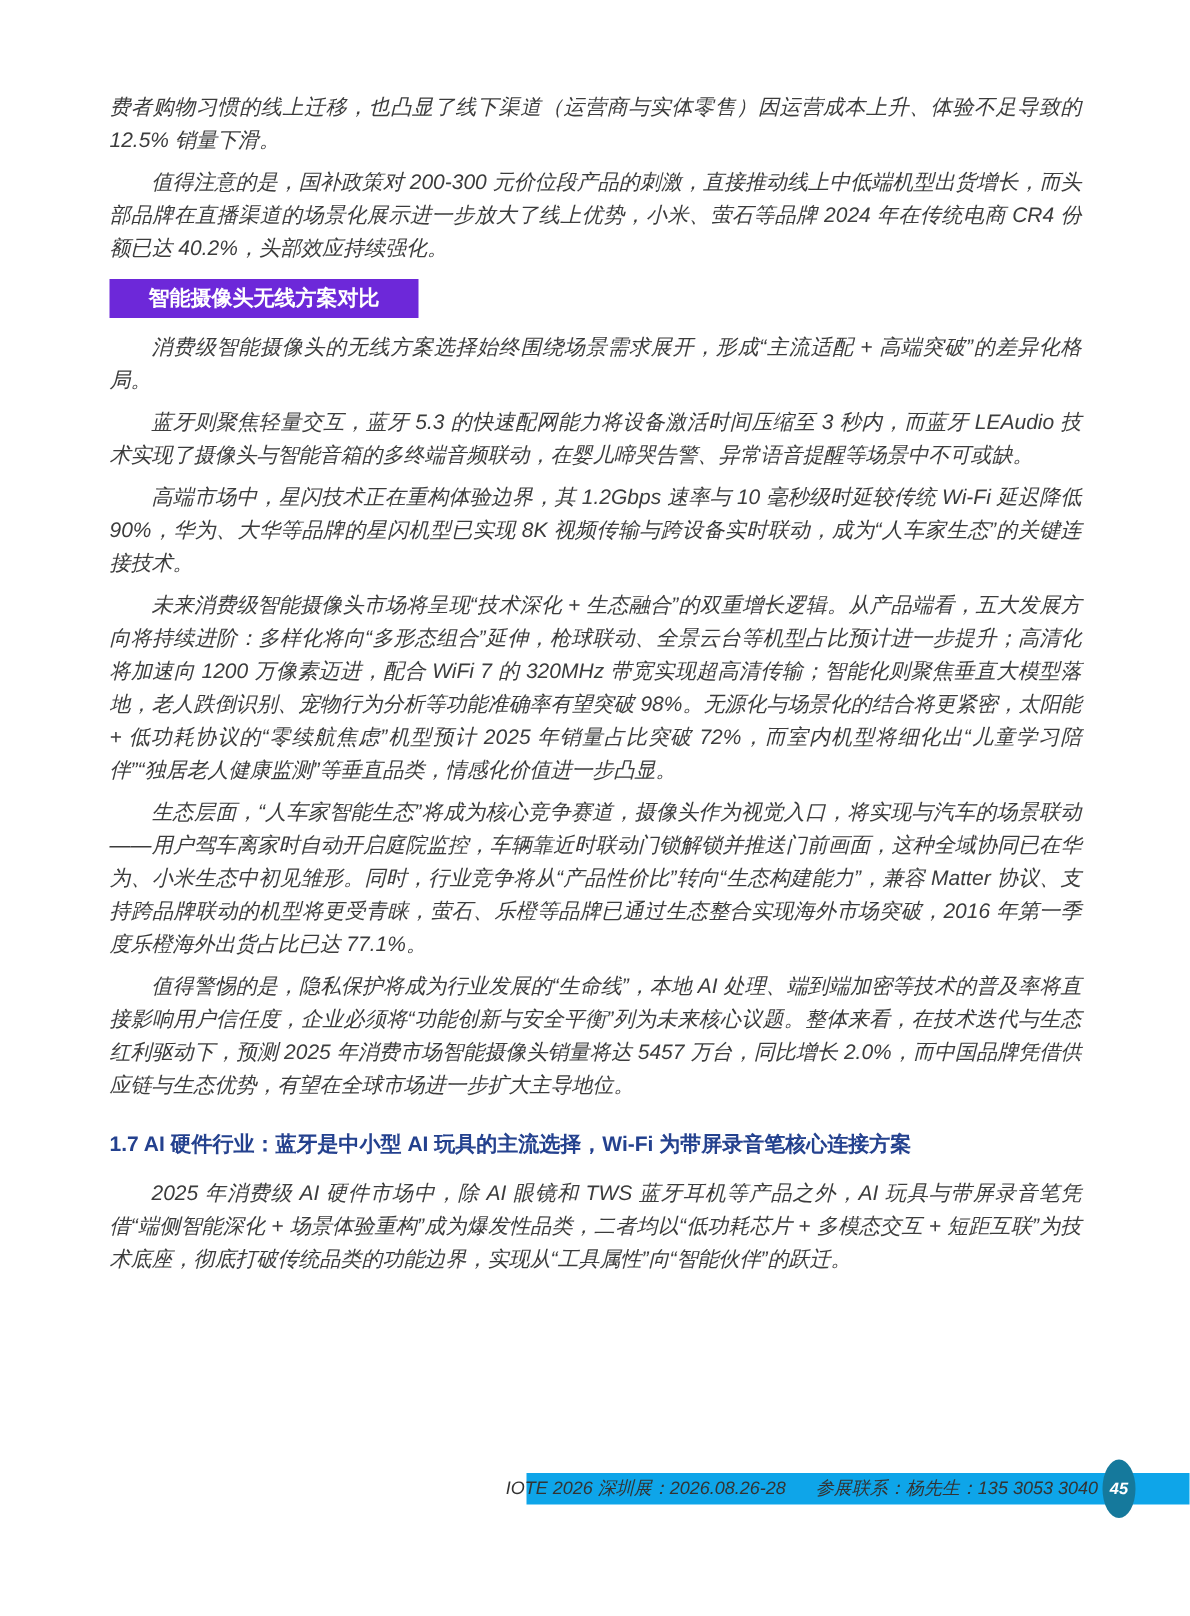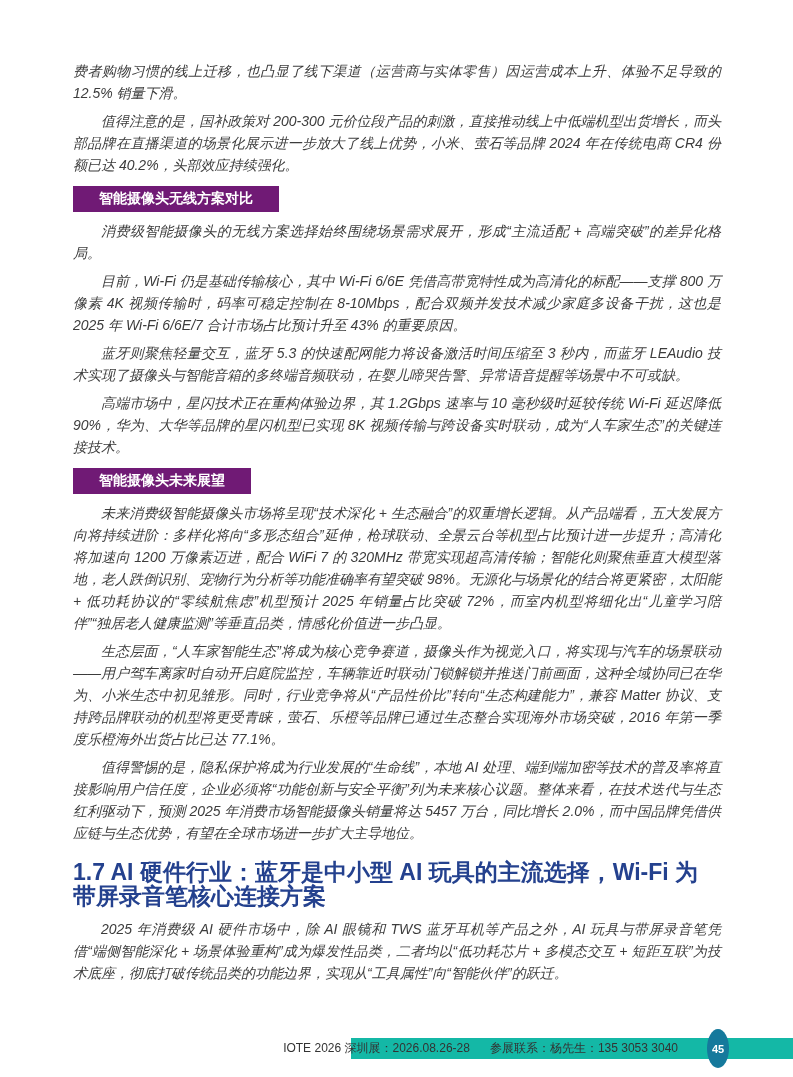--- a/index.html
+++ b/index.html
@@ -20,83 +20,82 @@
     font-size: 14px;
     line-height: 22px;
     text-align: justify;
     text-indent: 2em;
     margin: 0 0 6px 0;
     font-style: italic;
   }
   .para.continuation { text-indent: 0; }
   .badge {
     display: inline-block;
-    background: #701a75;
+    background: #6d28d9;
     color: #ffffff;
     font-size: 14px;
     font-weight: bold;
     line-height: 23px;
     padding: 1px 26px 2px 26px;
     margin: 4px 0 8px 0;
   }
   .section-heading {
     color: #24418E;
-    font-size: 23px;
+    font-size: 14px;
     font-weight: bold;
     line-height: 24px;
     margin: 16px 0 10px 0;
     text-indent: 0;
   }
   .footer-bar {
     position: absolute;
-    top: 1038px;
+    top: 982px;
     right: 0;
     width: 442px;
     height: 21px;
-    background: #14b8a6;
+    background: #0ea5e9;
     display: flex;
     align-items: center;
     justify-content: flex-end;
+    font-style: italic;
   }
   .footer-text {
     font-size: 12px;
     color: #333333;
     white-space: nowrap;
   }
   .footer-expo { margin-right: 20px; }
-  .footer-contact { margin-right: 29px; }
+  .footer-contact { margin-right: 3px; }
   .page-badge {
     width: 22px; height: 39px;
     border-radius: 50%;
     background: #15799C;
     color: #ffffff;
     font-size: 11px;
     font-weight: bold;
     display: flex;
     align-items: center;
     justify-content: center;
-    margin-right: 64px;
+    margin-right: 36px;
     flex: 0 0 22px;
   }
 </style>
 </head>
 <body>
 
 <div class="content">
   <p class="para continuation">费者购物习惯的线上迁移，也凸显了线下渠道（运营商与实体零售）因运营成本上升、体验不足导致的 12.5% 销量下滑。</p>
   <p class="para">值得注意的是，国补政策对 200-300 元价位段产品的刺激，直接推动线上中低端机型出货增长，而头部品牌在直播渠道的场景化展示进一步放大了线上优势，小米、萤石等品牌 2024 年在传统电商 CR4 份额已达 40.2%，头部效应持续强化。</p>
 
   <div class="badge">智能摄像头无线方案对比</div>
 
   <p class="para">消费级智能摄像头的无线方案选择始终围绕场景需求展开，形成“主流适配 + 高端突破”的差异化格局。</p>
-  <p class="para">目前，Wi-Fi 仍是基础传输核心，其中 Wi-Fi 6/6E 凭借高带宽特性成为高清化的标配——支撑 800 万像素 4K 视频传输时，码率可稳定控制在 8-10Mbps，配合双频并发技术减少家庭多设备干扰，这也是 2025 年 Wi-Fi 6/6E/7 合计市场占比预计升至 43% 的重要原因。</p>
   <p class="para">蓝牙则聚焦轻量交互，蓝牙 5.3 的快速配网能力将设备激活时间压缩至 3 秒内，而蓝牙 LEAudio 技术实现了摄像头与智能音箱的多终端音频联动，在婴儿啼哭告警、异常语音提醒等场景中不可或缺。</p>
   <p class="para">高端市场中，星闪技术正在重构体验边界，其 1.2Gbps 速率与 10 毫秒级时延较传统 Wi-Fi 延迟降低 90%，华为、大华等品牌的星闪机型已实现 8K 视频传输与跨设备实时联动，成为“人车家生态”的关键连接技术。</p>
 
-  <div class="badge">智能摄像头未来展望</div>
 
   <p class="para">未来消费级智能摄像头市场将呈现“技术深化 + 生态融合”的双重增长逻辑。从产品端看，五大发展方向将持续进阶：多样化将向“多形态组合”延伸，枪球联动、全景云台等机型占比预计进一步提升；高清化将加速向 1200 万像素迈进，配合 WiFi 7 的 320MHz 带宽实现超高清传输；智能化则聚焦垂直大模型落地，老人跌倒识别、宠物行为分析等功能准确率有望突破 98%。无源化与场景化的结合将更紧密，太阳能 + 低功耗协议的“零续航焦虑”机型预计 2025 年销量占比突破 72%，而室内机型将细化出“儿童学习陪伴”“独居老人健康监测”等垂直品类，情感化价值进一步凸显。</p>
   <p class="para">生态层面，“人车家智能生态”将成为核心竞争赛道，摄像头作为视觉入口，将实现与汽车的场景联动——用户驾车离家时自动开启庭院监控，车辆靠近时联动门锁解锁并推送门前画面，这种全域协同已在华为、小米生态中初见雏形。同时，行业竞争将从“产品性价比”转向“生态构建能力”，兼容 Matter 协议、支持跨品牌联动的机型将更受青睐，萤石、乐橙等品牌已通过生态整合实现海外市场突破，2016 年第一季度乐橙海外出货占比已达 77.1%。</p>
   <p class="para">值得警惕的是，隐私保护将成为行业发展的“生命线”，本地 AI 处理、端到端加密等技术的普及率将直接影响用户信任度，企业必须将“功能创新与安全平衡”列为未来核心议题。整体来看，在技术迭代与生态红利驱动下，预测 2025 年消费市场智能摄像头销量将达 5457 万台，同比增长 2.0%，而中国品牌凭借供应链与生态优势，有望在全球市场进一步扩大主导地位。</p>
 
   <h2 class="section-heading">1.7 AI 硬件行业：蓝牙是中小型 AI 玩具的主流选择，Wi-Fi 为带屏录音笔核心连接方案</h2>
 
   <p class="para">2025 年消费级 AI 硬件市场中，除 AI 眼镜和 TWS 蓝牙耳机等产品之外，AI 玩具与带屏录音笔凭借“端侧智能深化 + 场景体验重构”成为爆发性品类，二者均以“低功耗芯片 + 多模态交互 + 短距互联”为技术底座，彻底打破传统品类的功能边界，实现从“工具属性”向“智能伙伴”的跃迁。</p>
   
   

